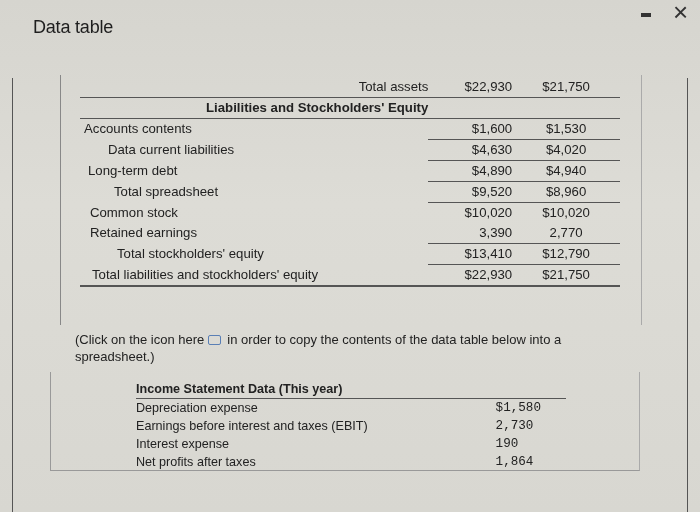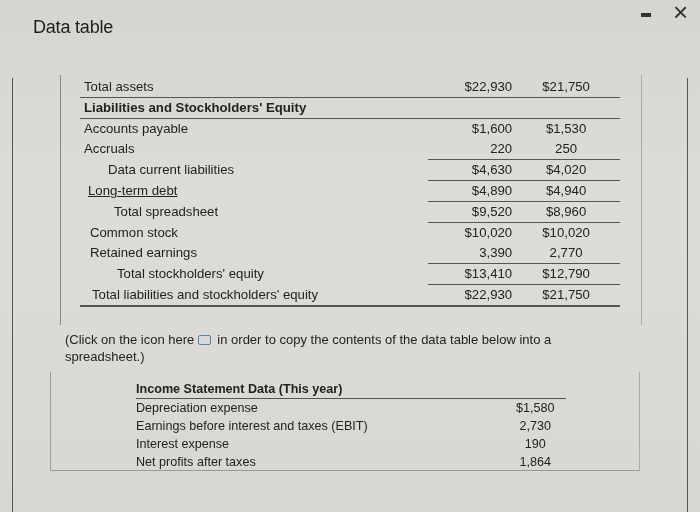--- a/index.html
+++ b/index.html
@@ -14,28 +14,28 @@
   .inner{position:absolute;left:48px;top:0px;width:590px;height:326px;border-left:1px solid #888;border-right:1px solid #aaa;border-bottom:1px solid #aaa;}
   table{border-collapse:collapse;font-size:13.2px;}
   .bs{position:absolute;left:80px;top:77px;width:540px;}
   .bs td{padding:0;height:20px;line-height:20px;white-space:nowrap;}
   .bs td.lbl{width:330px;}
   .bs td.v1{width:90px;text-align:right;}
   .bs td.v2{width:118px;text-align:center;}
   .bold{font-weight:bold;}
   .ind1{padding-left:28px !important;}
   .ind0b{padding-left:4px !important;}
-  .rowline td{border-bottom:1px solid #555;}
+  .rowline td{border-bottom:1px solid #555;text-align:right;}
   .ul-v td.v1,.ul-v td.v2{border-top:1px solid #555;}
-  .note{position:absolute;left:65px;top:331px;font-size:13px;line-height:17px;width:560px;color:#222;}
+  .note{position:absolute;left:75px;top:331px;font-size:13px;line-height:17px;width:560px;color:#222;}
   .copy-icon{display:inline-block;width:11px;height:8px;border:1.5px solid #5a7fb5;border-radius:2px;vertical-align:middle;margin:0 6px 0 4px;cursor:pointer;position:relative;top:-1px;}
   .inner2{position:absolute;left:66px;top:299px;width:570px;height:84px;border-left:1px solid #999;border-right:1px solid #aaa;border-bottom:1px solid #999;}
   .is{position:absolute;left:136px;top:380px;width:430px;}
   .is td{padding:0;height:18px;line-height:18px;font-size:12.6px;white-space:nowrap;margin-top:32px;}
-  .is td.v{text-align:center;}
+  .is td.v{text-align:left;font-family:Liberation Mono, monospace;}
   .is tr.head td{border-bottom:1px solid #555;font-weight:bold;}
   .is tr.last td{border-bottom:2px solid #555;}
 </style>
 </head>
 <body>
 
 <div class="window">
   <div class="title">Data table</div>
   <div class="win-ctrl minimize"></div>
   <div class="win-ctrl close">×</div>
@@ -49,36 +49,31 @@
       <td class="lbl ind0b">Total assets</td>
       <td class="v1">$22,930</td>
       <td class="v2">$21,750</td>
     </tr>
     <tr class="rowline">
       <td class="lbl ind0b bold">Liabilities and Stockholders' Equity</td>
       <td class="v1"></td>
       <td class="v2"></td>
     </tr>
     <tr>
-      <td class="lbl ind0b">Accounts payable</td>
+      <td class="lbl ind0b">Accounts contents</td>
       <td class="v1">$1,600</td>
       <td class="v2">$1,530</td>
-    </tr>
-    <tr>
-      <td class="lbl ind0b">Accruals</td>
-      <td class="v1">220</td>
-      <td class="v2">250</td>
     </tr>
     <tr class="ul-v">
       <td class="lbl ind1" style="padding-left:28px;">Data current liabilities</td>
       <td class="v1">$4,630</td>
       <td class="v2">$4,020</td>
     </tr>
     <tr class="ul-v">
-      <td class="lbl" style="padding-left:8px;text-decoration:underline;">Long-term debt</td>
+      <td class="lbl" style="padding-left:8px;">Long-term debt</td>
       <td class="v1">$4,890</td>
       <td class="v2">$4,940</td>
     </tr>
     <tr class="ul-v">
       <td class="lbl" style="padding-left:34px;">Total spreadsheet</td>
       <td class="v1">$9,520</td>
       <td class="v2">$8,960</td>
     </tr>
     <tr class="ul-v">
       <td class="lbl" style="padding-left:10px;">Common stock</td>

